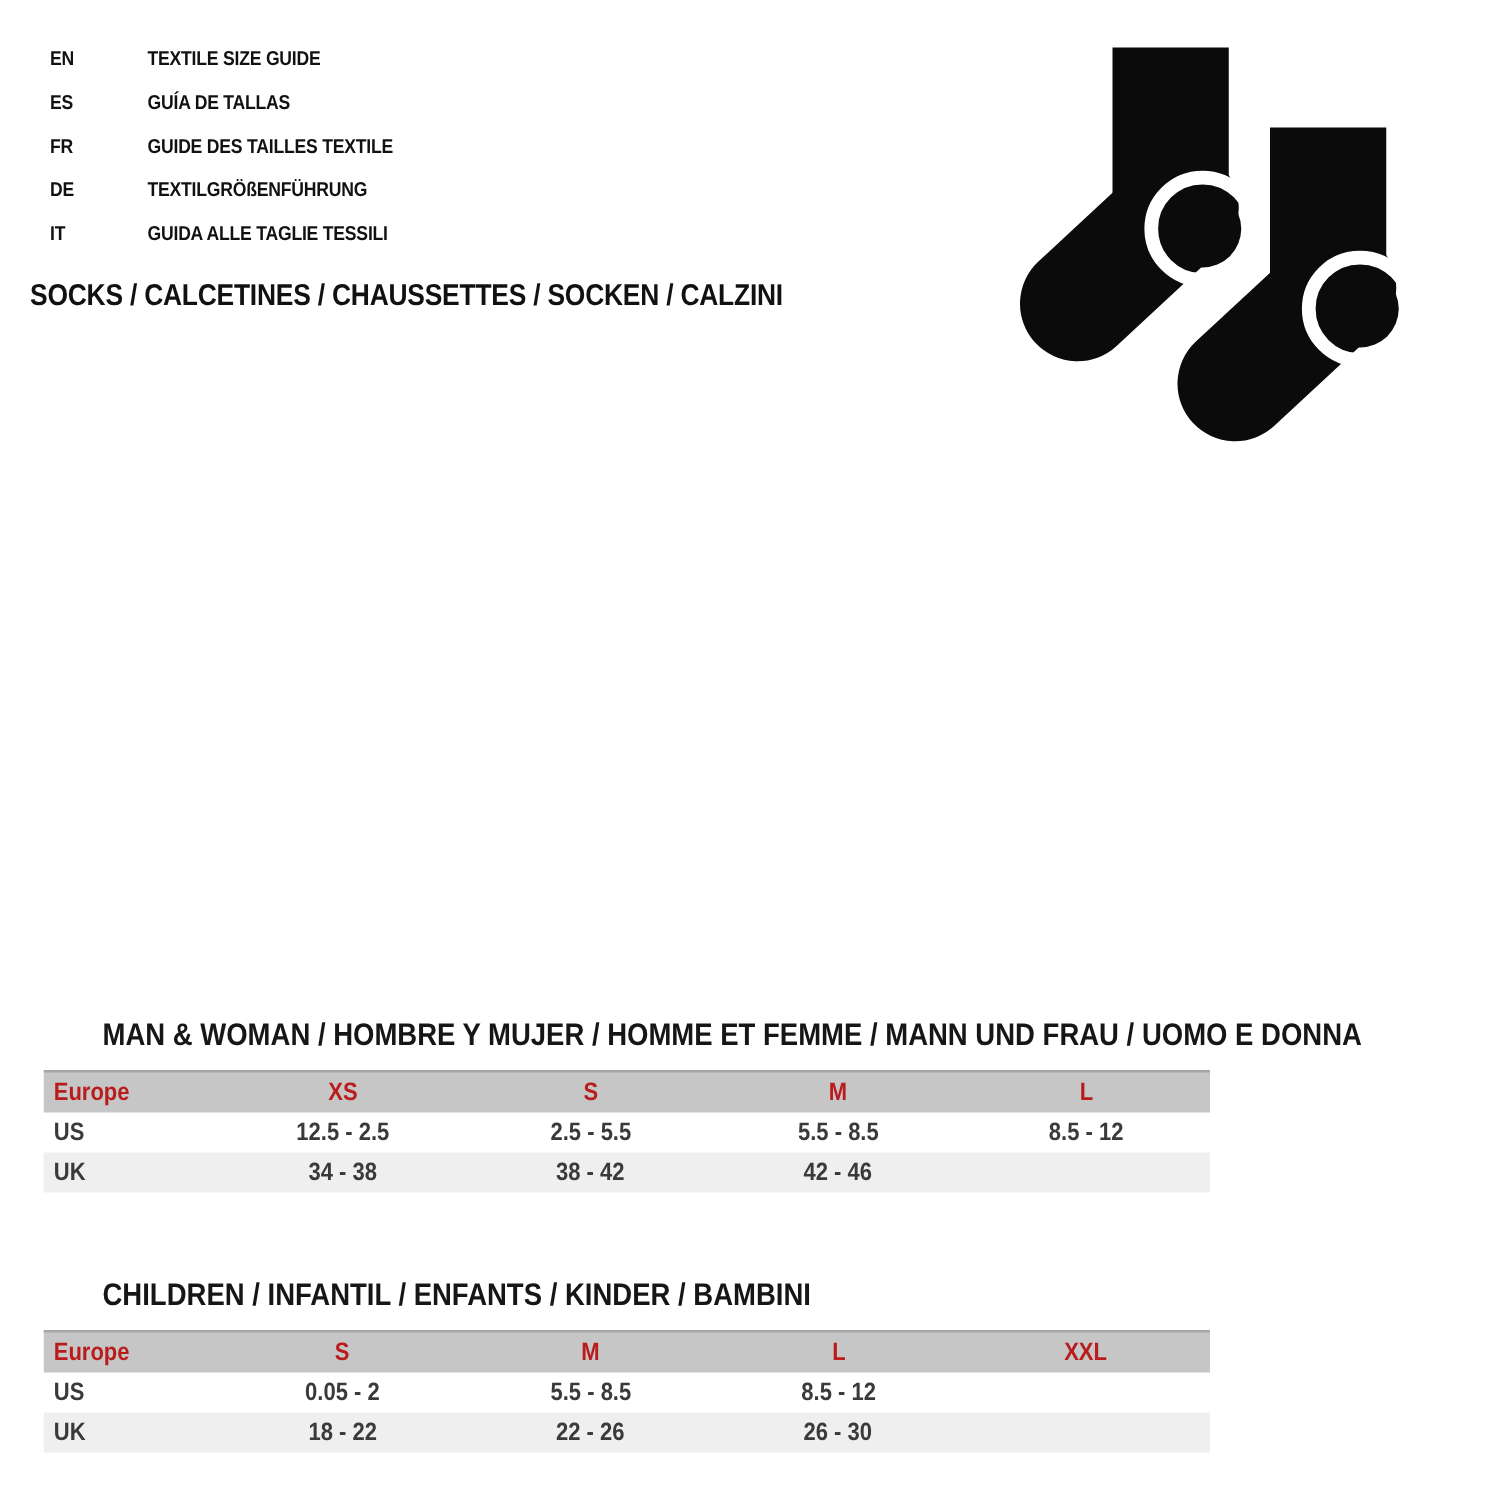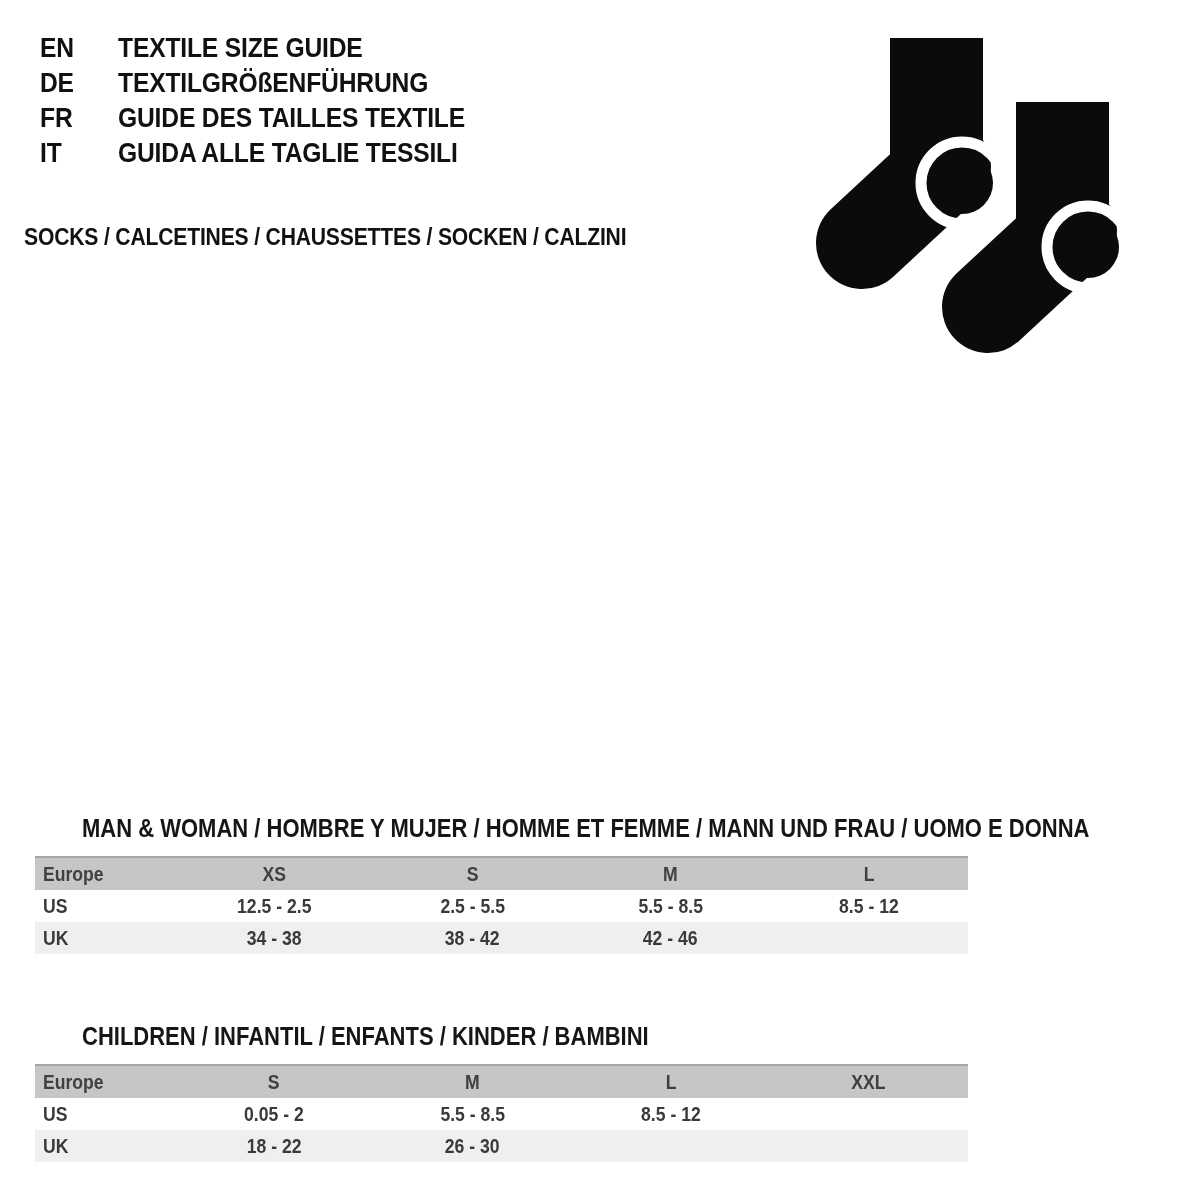--- a/index.html
+++ b/index.html
@@ -12,59 +12,63 @@
     color: var(--ink, #111);
     overflow: hidden;
   }
   
   .cx  { display: inline-block; transform: scaleX(0.88); transform-origin: 0 50%; white-space: nowrap; }
   .cxc { display: inline-block; transform: scaleX(0.88); transform-origin: 50% 50%; white-space: nowrap; }
 
   
   .lang-block { position: absolute; left: 40px; top: 30px; }
   .lang-line  { display: flex; height: 35px; line-height: 35px;
-                font-size: 28px; font-weight: bold; letter-spacing: -0.2px; }
+                font-size: 16px; font-weight: bold; letter-spacing: -0.2px; }
   .lang-code  { width: 78px; flex: 0 0 78px; }
 
   .category-line { position: absolute; left: 24px; top: 220px; height: 34px; line-height: 34px;
                    font-size: 24px; font-weight: bold; letter-spacing: -0.2px; }
 
   
   .socks-icon { position: absolute; left: 790px; top: 10px; width: 360px; height: 370px; }
 
   
   .size-table-block { position: absolute; left: 35px; width: 933px; }
   .table-title { position: absolute; left: 3px; top: -40px; height: 24px; line-height: 24px;
                  font-size: 25px; font-weight: bold; color: #161616; margin-left: 44px; }
   .sg-table { width: 933px; font-weight: bold; font-size: 20px; color: var(--table-ink, #3a3a3a); }
   .sg-row { display: grid; grid-template-columns: 140px 1fr 1fr 1fr 1fr; align-items: center; height: 32px; }
   .sg-row.header { background: var(--header-bg, #c6c6c6); border-top: 2px solid var(--header-border, #a6a6a6);
-                   height: 34px; color: #404040; }
+                   height: 34px; color: #b91c1c; }
   .sg-row.alt { background: var(--row-alt-bg, #efefef); }
   .sg-cell { text-align: center; line-height: 32px; }
   .sg-cell.label { text-align: left; padding-left: 8px; }
 
   .table-1 { top: 856px; }
   .table-2 { top: 1064px; }
 </style>
 </head>
 <body>
 
 <div class="lang-block">
   <div class="lang-line">
     <span class="lang-code"><span class="cx">EN</span></span>
     <span class="cx">TEXTILE SIZE GUIDE</span>
   </div>
   <div class="lang-line">
-    <span class="lang-code"><span class="cx">DE</span></span>
-    <span class="cx">TEXTILGRÖßENFÜHRUNG</span>
+    <span class="lang-code"><span class="cx">ES</span></span>
+    <span class="cx">GUÍA DE TALLAS</span>
   </div>
   <div class="lang-line">
     <span class="lang-code"><span class="cx">FR</span></span>
     <span class="cx">GUIDE DES TAILLES TEXTILE</span>
+  </div>
+  <div class="lang-line">
+    <span class="lang-code"><span class="cx">DE</span></span>
+    <span class="cx">TEXTILGRÖßENFÜHRUNG</span>
   </div>
   <div class="lang-line">
     <span class="lang-code"><span class="cx">IT</span></span>
     <span class="cx">GUIDA ALLE TAGLIE TESSILI</span>
   </div>
 </div>
 
 <div class="category-line">
   <span class="cx">SOCKS / CALCETINES / CHAUSSETTES / SOCKEN / CALZINI</span>
 </div>
@@ -130,16 +134,17 @@
     </div>
     <div class="sg-row">
       <div class="sg-cell label"><span class="cx">US</span></div>
       <div class="sg-cell"><span class="cxc">0.05 - 2</span></div>
       <div class="sg-cell"><span class="cxc">5.5 - 8.5</span></div>
       <div class="sg-cell"><span class="cxc">8.5 - 12</span></div>
     </div>
     <div class="sg-row alt">
       <div class="sg-cell label"><span class="cx">UK</span></div>
       <div class="sg-cell"><span class="cxc">18 - 22</span></div>
+      <div class="sg-cell"><span class="cxc">22 - 26</span></div>
       <div class="sg-cell"><span class="cxc">26 - 30</span></div>
     </div>
   </div>
 </div>
 
 </body></html>

